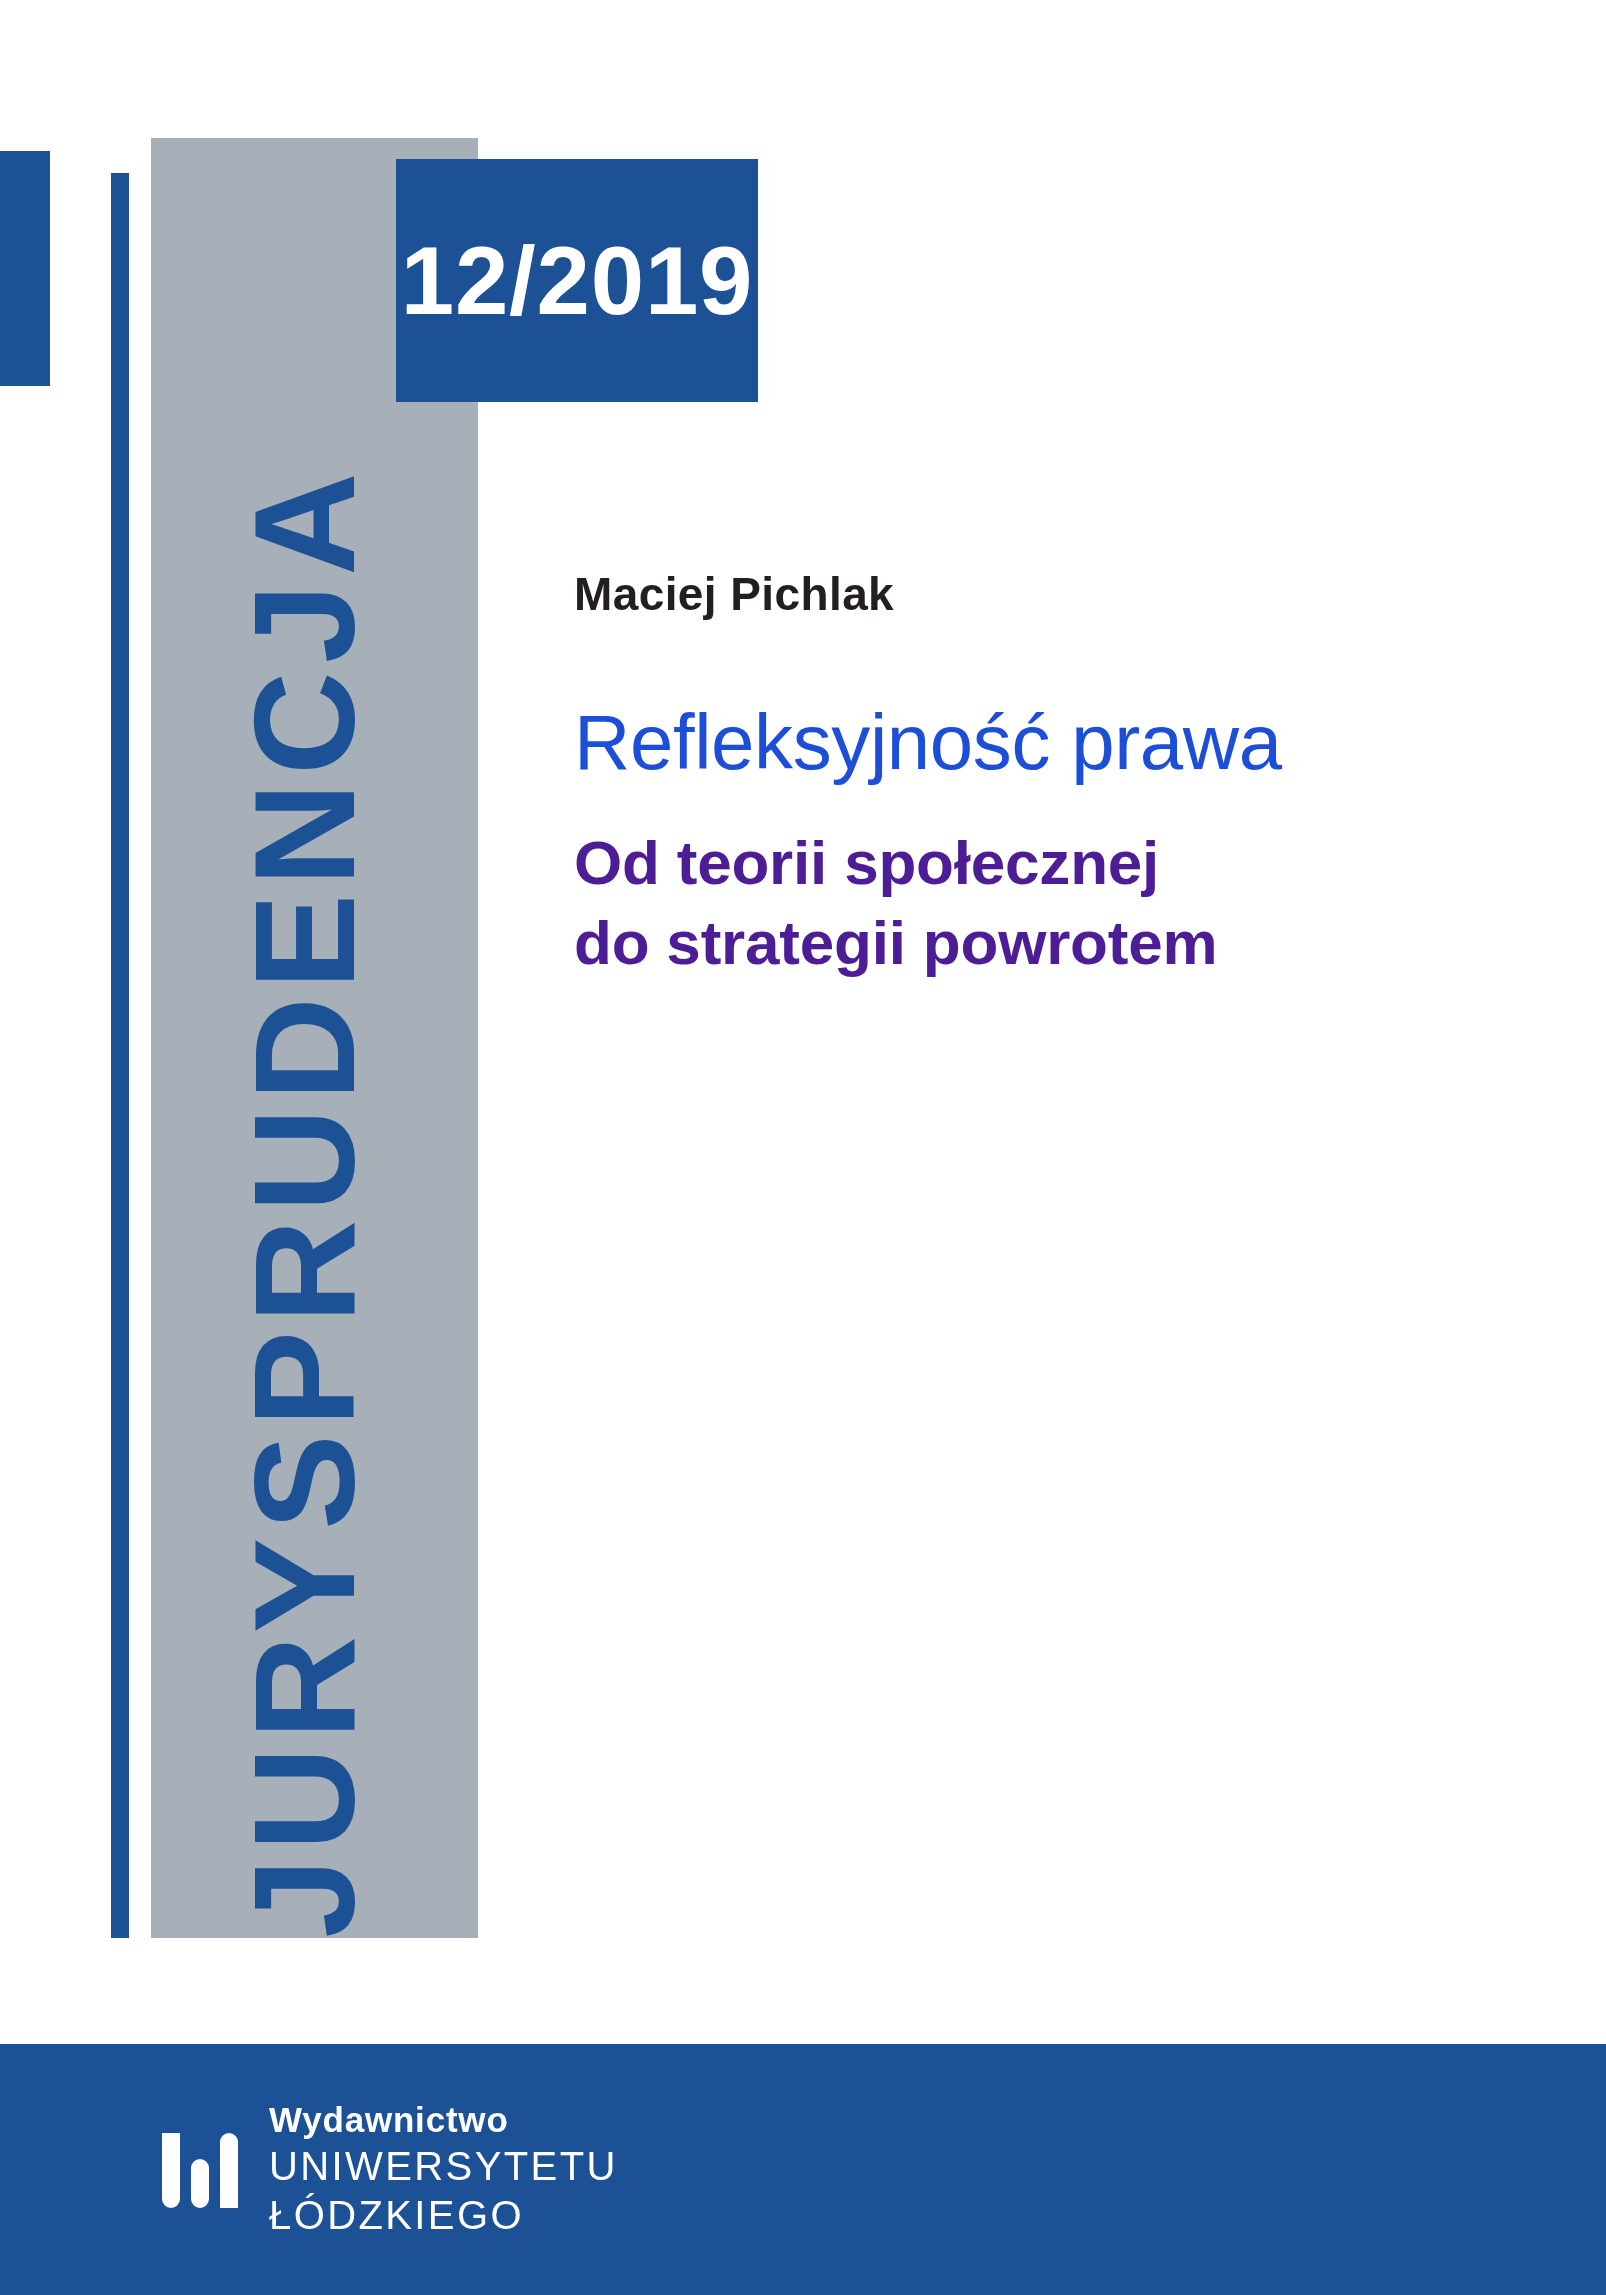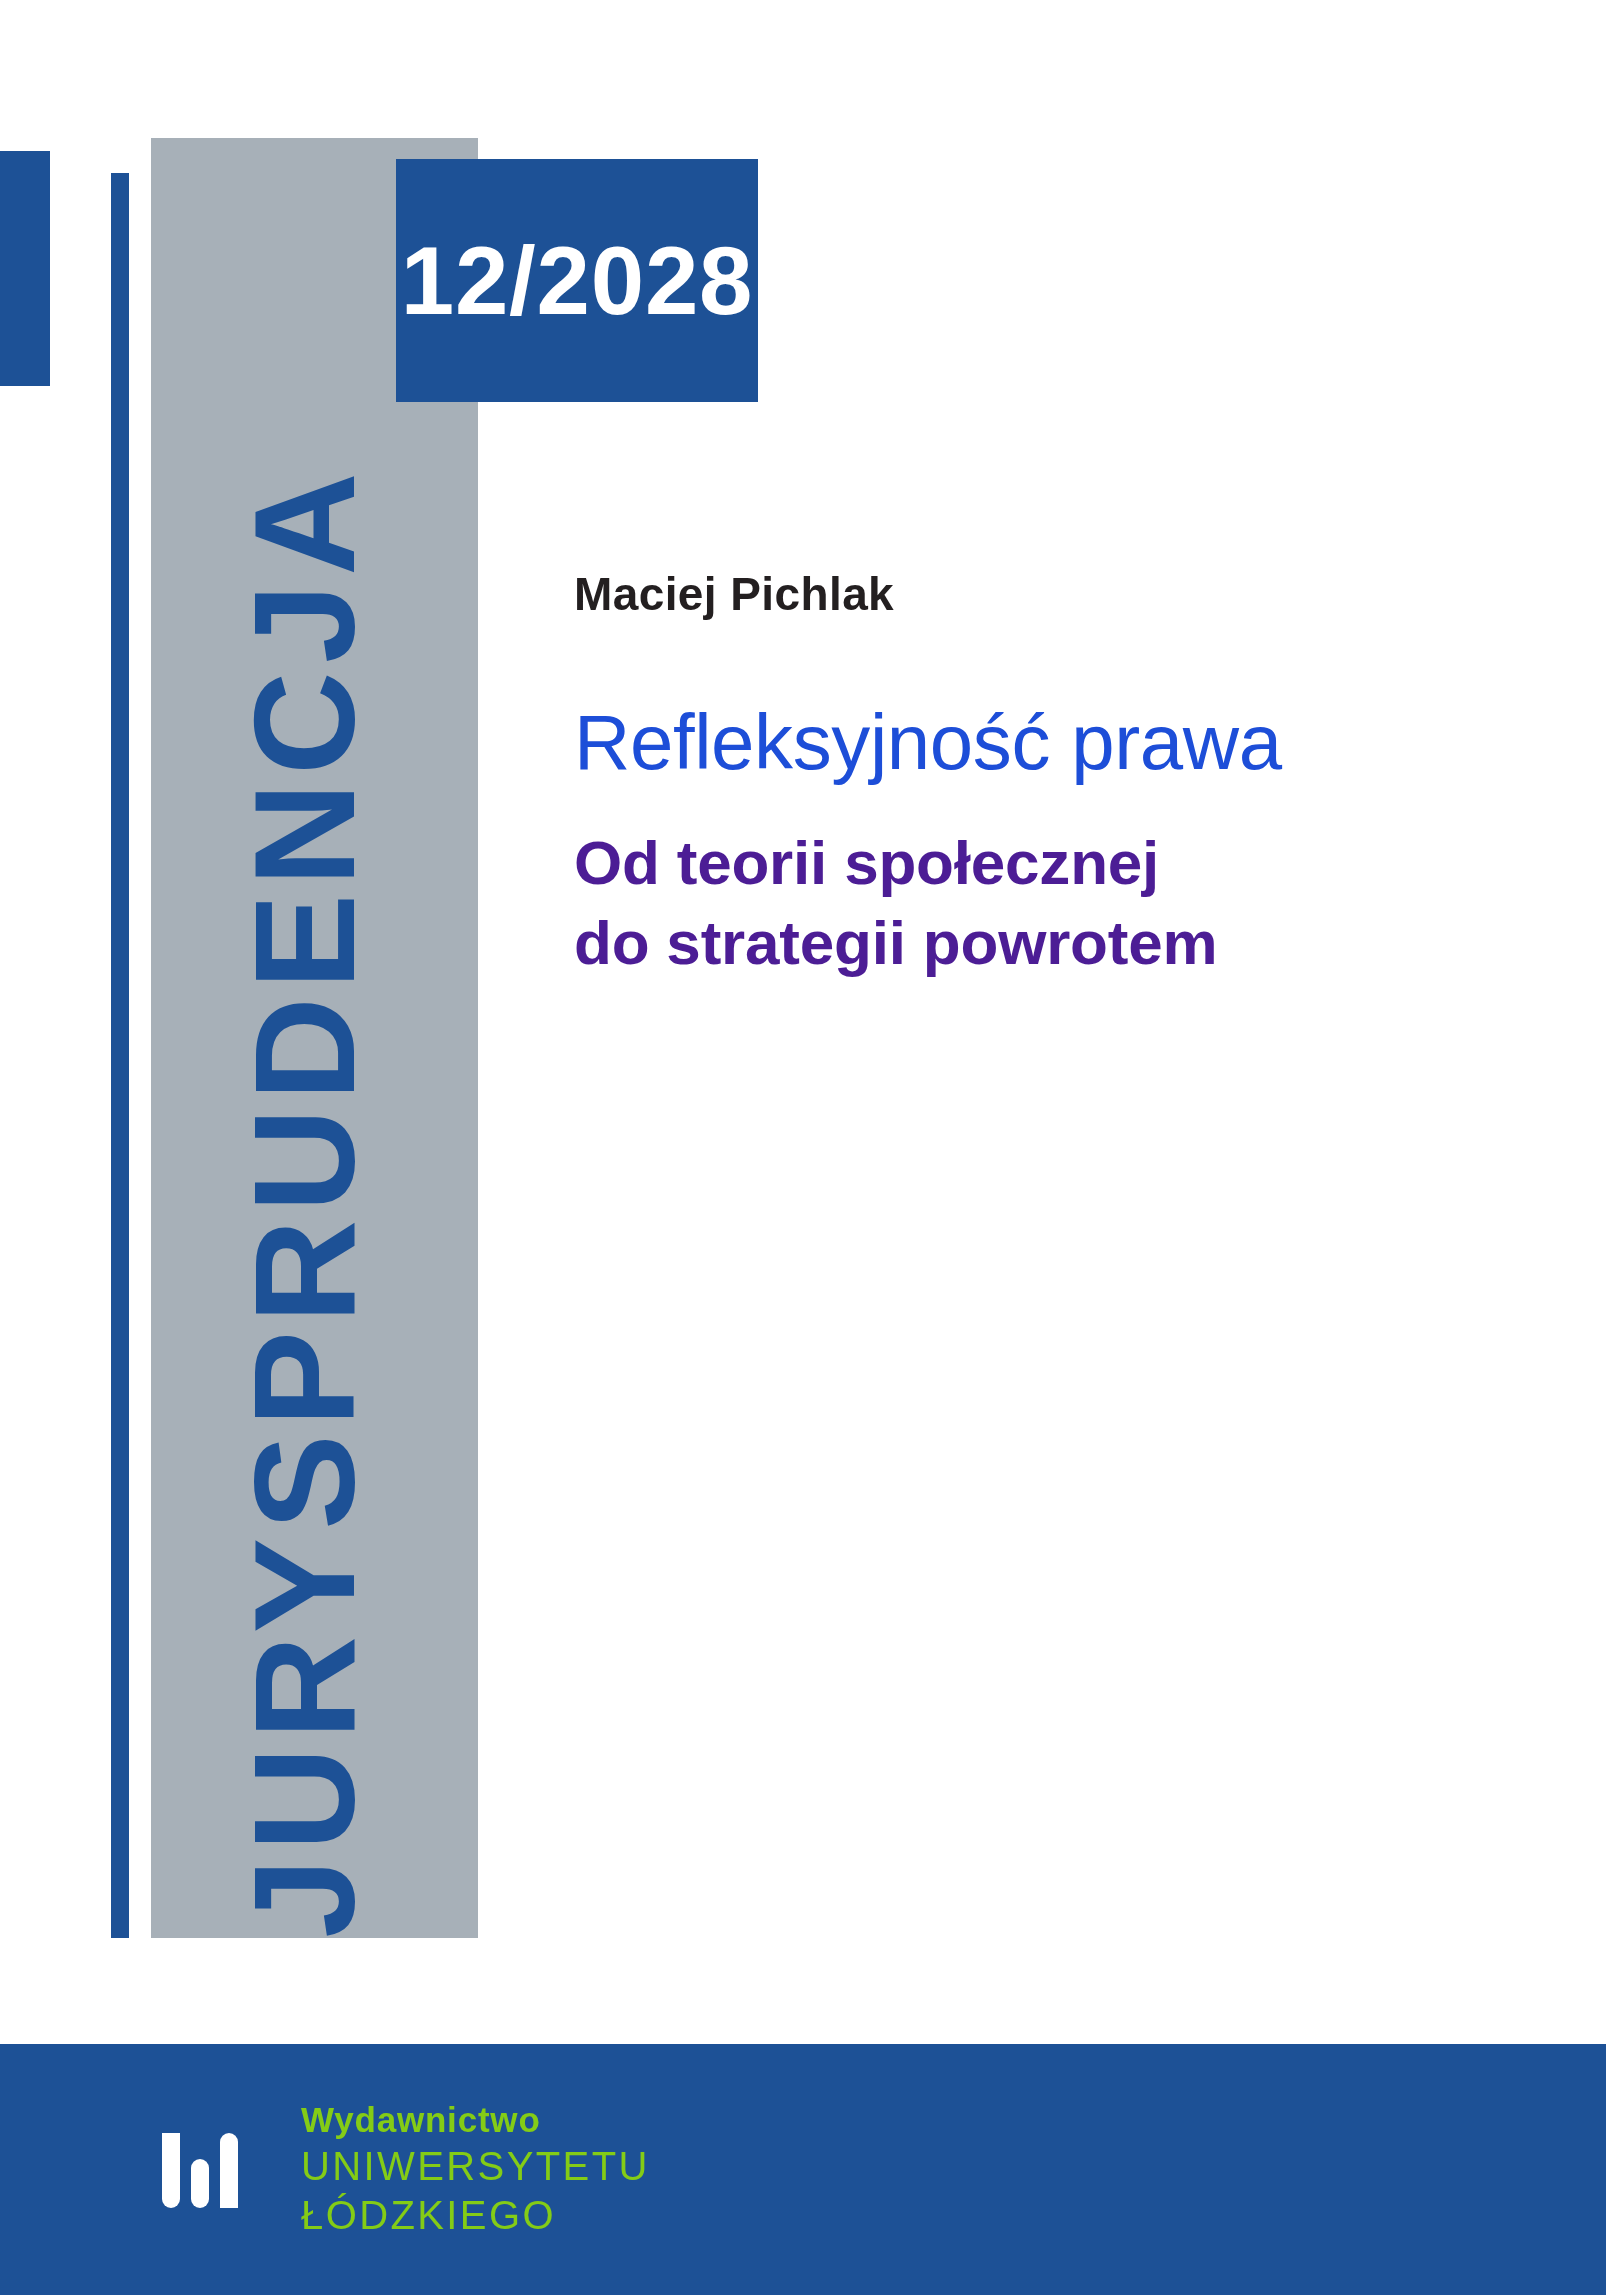--- a/index.html
+++ b/index.html
@@ -146,23 +146,22 @@
   .pm-bar-mid {
     left: 39px; top: 37px; width: 18px; height: 49px;
     border-radius: 9px;
   }
   .pm-bar-right {
     left: 68px; top: 11.3px; width: 18px; height: 75px;
     border-top-left-radius: 9px;
     border-top-right-radius: 9px;
   }
   .publisher-lines {
-    color: #84cc16;
+    color: #ffffff;
     line-height: 1.22;
-    margin-left: 32px;
   }
   .publisher-lines .l1 {
     font-size: 35px;
     font-weight: bold;
     letter-spacing: 0.8px;
   }
   .publisher-lines .l2,
   .publisher-lines .l3 {
     font-size: 40px;
     font-weight: normal;
@@ -174,21 +173,21 @@
 
 <div class="page">
 
   <div class="left-blue-tab"></div>
   <div class="grey-band"></div>
   <div class="blue-rule"></div>
 
   <div class="series-title">JURYSPRUDENCJA</div>
 
   <div class="issue-badge">
-    <span>12/2028</span>
+    <span>12/2019</span>
   </div>
 
   <div class="content">
     <div class="author">Maciej Pichlak</div>
     <div class="title-main">Refleksyjność prawa</div>
     <div class="subtitle">
       <div>Od teorii społecznej</div>
       <div>do strategii powrotem</div>
     </div>
   </div>

